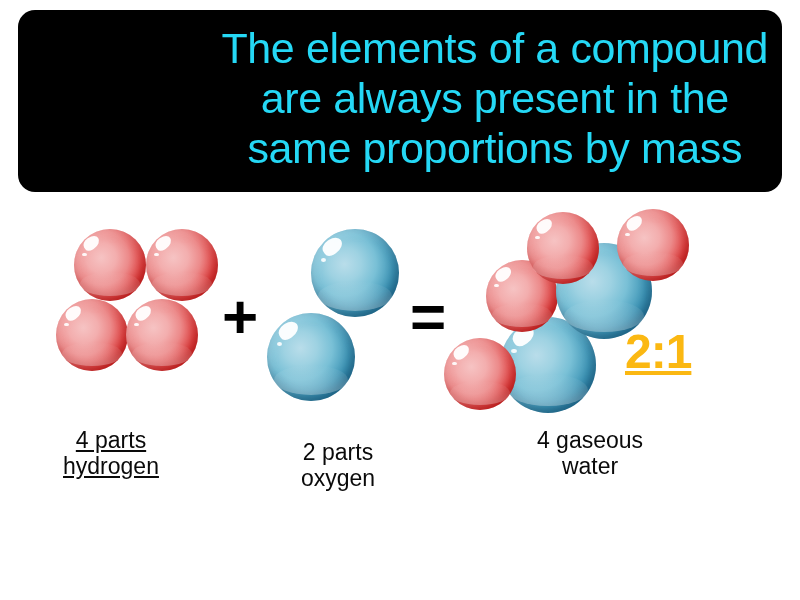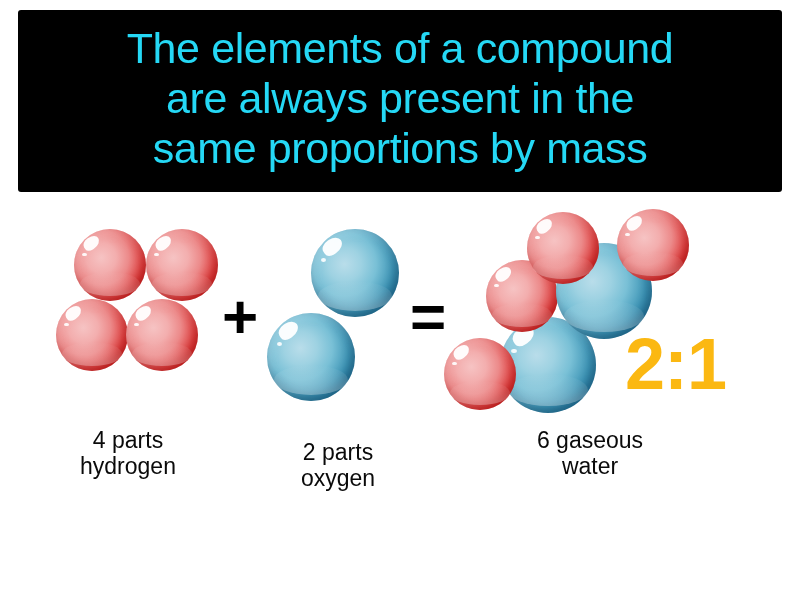--- a/index.html
+++ b/index.html
@@ -17,24 +17,24 @@
   }
 
   
   #definition-banner {
     position: absolute;
     left: 18px;
     top: 10px;
     width: 764px;
     height: 182px;
     background: #000000;
-    border-radius: 3px;
+    border-radius: 17px;
     display: flex;
     align-items: center;
-    justify-content: center;
+    justify-content: flex-end;
     box-sizing: border-box;
     padding: 2px 14px 8px 14px;
   }
   #definition-text {
     color: #25d8f5;
     font-size: 43px;
     line-height: 1.17;
     text-align: center;
     font-weight: 400;
     letter-spacing: -0.4px;
@@ -134,39 +134,40 @@
     left: 410px;
     top: 286px;
     font-size: 62px;
   }
 
   
   #ratio-label {
     position: absolute;
     left: 625px;
     top: 328px;
-    font-size: 72px;
+    font-size: 48px;
     font-weight: 700;
     color: #fbb812;
     letter-spacing: -1px;
     line-height: 1;
     font-family: "Liberation Sans", sans-serif;
+    text-decoration: underline;
   }
 
   
   .caption {
     position: absolute;
     text-align: center;
     color: #0a0a0a;
     font-size: 23px;
     line-height: 1.12;
     white-space: pre-line;
     font-family: "Liberation Sans", sans-serif;
   }
-  #caption-hydrogen { left: 28px;  top: 428px; width: 200px; }
+  #caption-hydrogen { left: 11px;  top: 428px; width: 200px; text-decoration: underline; }
   #caption-oxygen   { left: 245px; top: 428px; width: 186px; margin-top: 12px; }
   #caption-water    { left: 480px; top: 428px; width: 220px; }
 </style>
 </head>
 <body>
 
 <div id="definition-banner">
   <div id="definition-text">The elements of a compound
 are always present in the
 same proportions by mass</div>
@@ -225,16 +226,16 @@
         <span class="sheen"></span>
       </div>
   </div>
 
   <div id="ratio-label" style="top:132px;">2:1</div>
 
   <div class="caption" id="caption-hydrogen" style="top:232px;">4 parts
 hydrogen</div>
   <div class="caption" id="caption-oxygen" style="top:232px;">2 parts
 oxygen</div>
-  <div class="caption" id="caption-water" style="top:232px;">6 gaseous
+  <div class="caption" id="caption-water" style="top:232px;">4 gaseous
 water</div>
 
 </div>
 
 </body></html>

